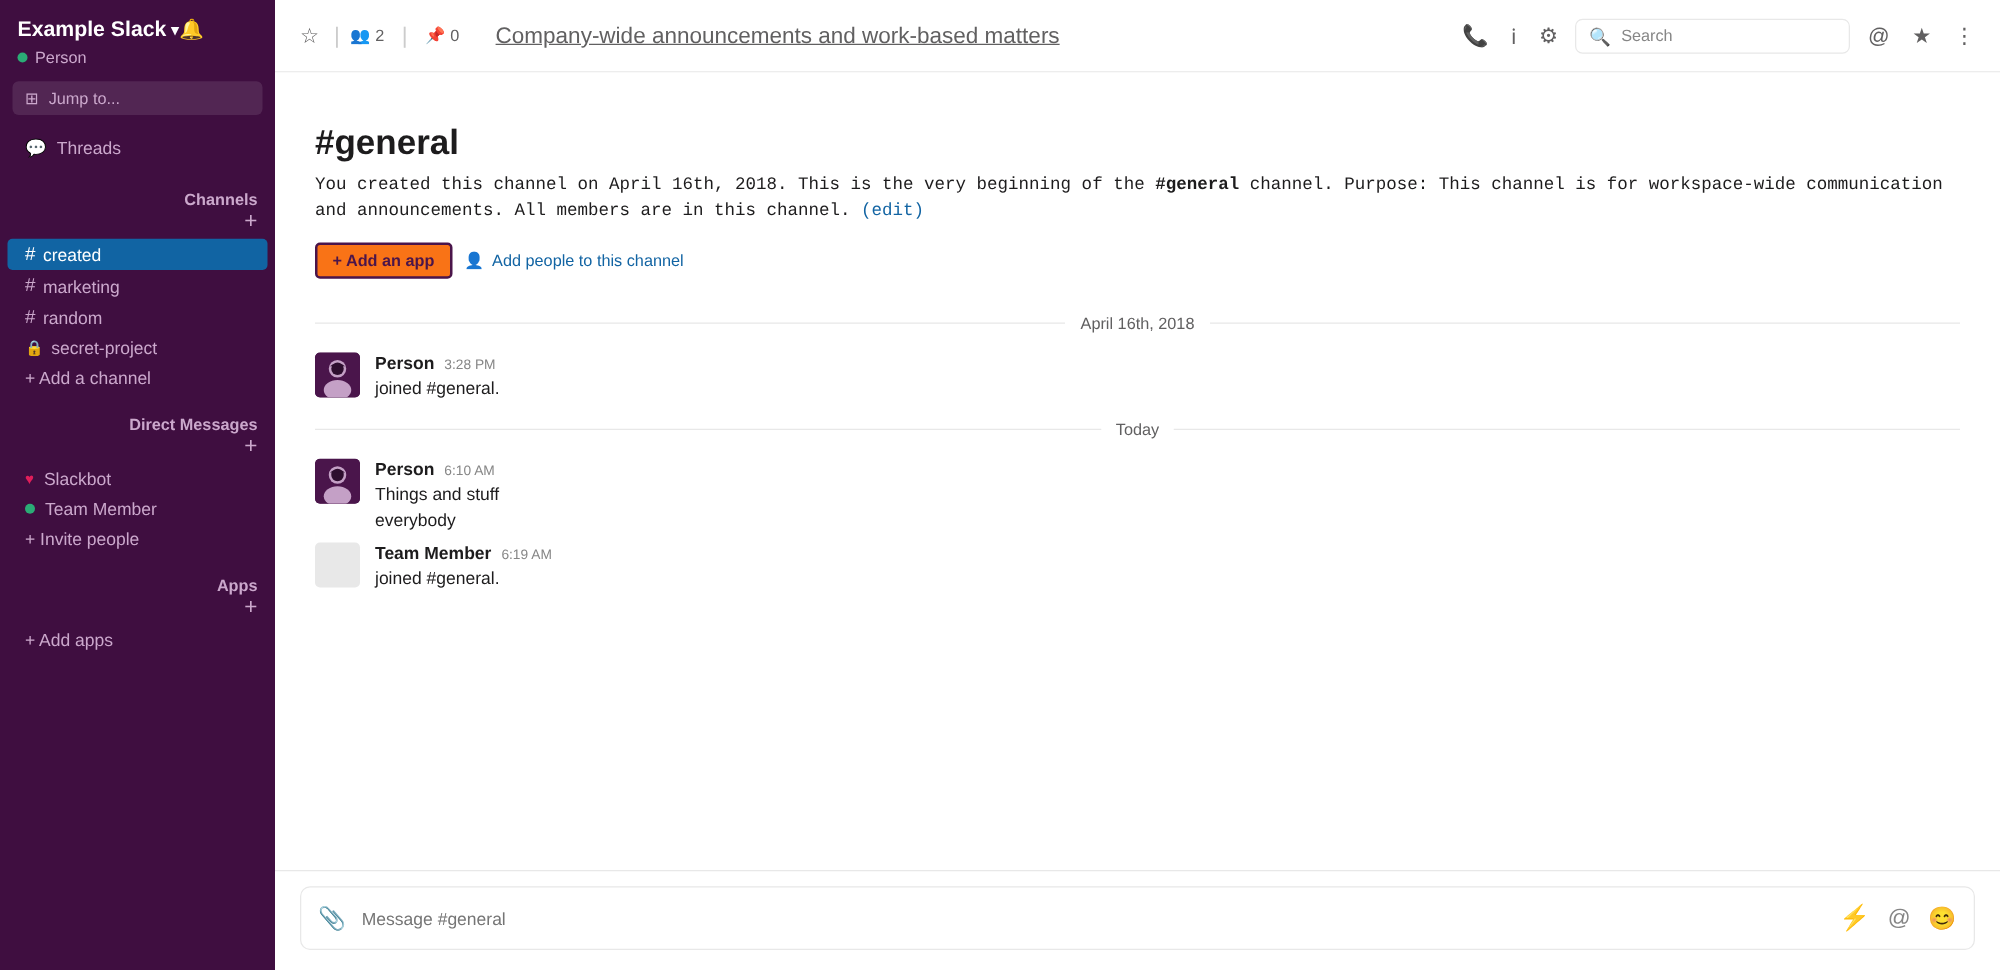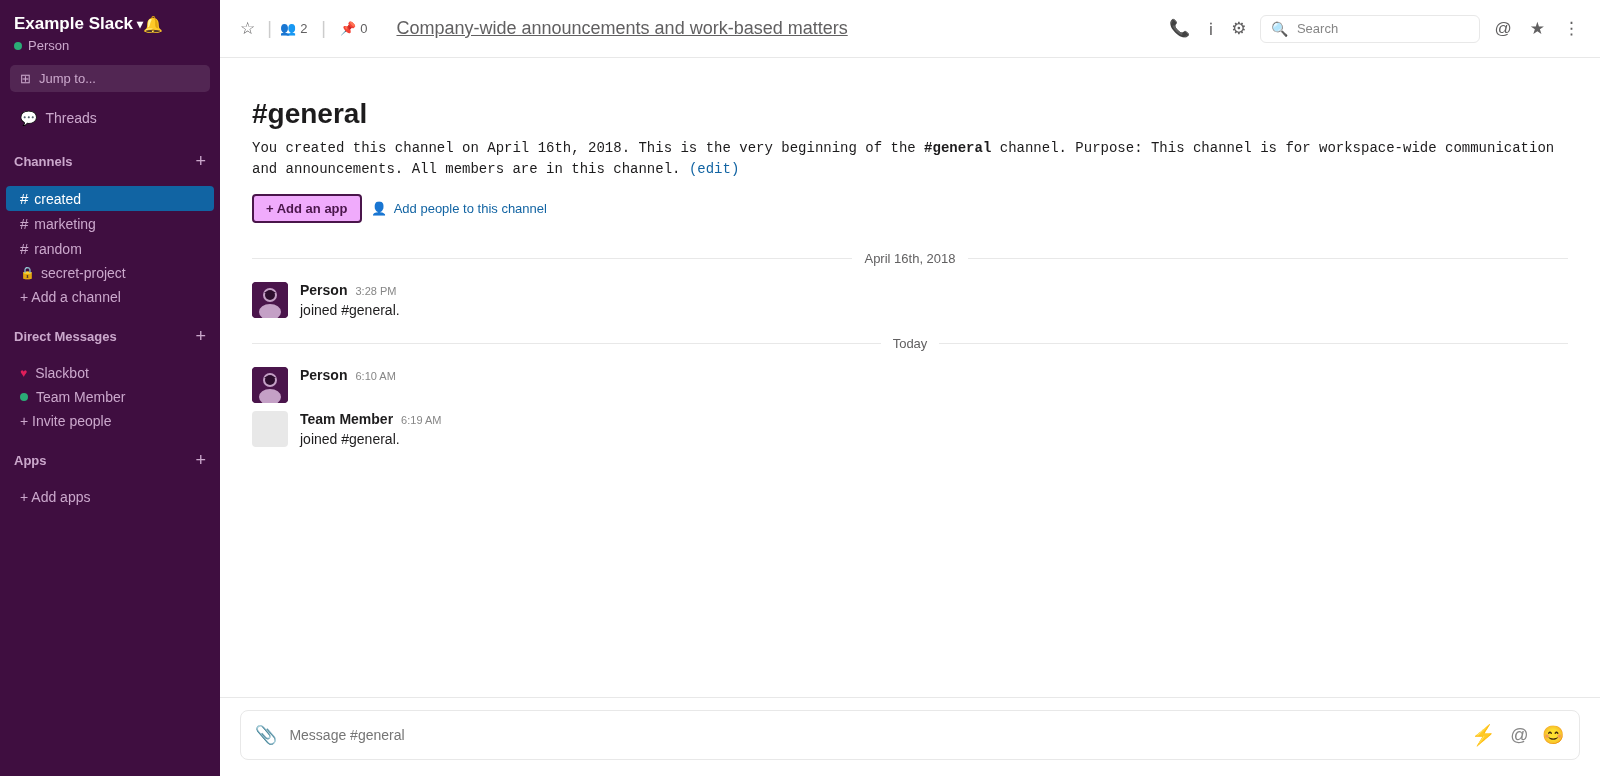--- a/index.html
+++ b/index.html
@@ -56,24 +56,25 @@
       align-items: center;
       gap: 8px;
       cursor: pointer;
       color: #cba8cc;
       font-size: 13px;
     }
     .sidebar-section-label {
       font-size: 13px;
       font-weight: 700;
       color: #cba8cc;
-      padding: 8px 14px 16px 14px;
-      display: flex;
-      align-items: center;
+      padding: 8px 14px 6px 14px;
+      display: flex;
+      align-items: flex-end;
       justify-content: space-between;
+      flex-direction: column;
     }
     .sidebar-section-label .plus-btn {
       background: none; border: none; color: #cba8cc; font-size: 18px; cursor: pointer; line-height: 1;
     }
     .sidebar-item {
       padding: 4px 14px;
       font-size: 14px;
       color: #cba8cc;
       cursor: pointer;
       display: flex;
@@ -204,21 +205,21 @@
       display: flex;
       gap: 10px;
       align-items: center;
     }
     #add-app-btn {
       border: 2px solid #4a154b;
       border-radius: 4px;
       padding: 5px 12px;
       font-size: 13px;
       color: #4a154b;
-      background: #f0abfc;
+      background: #f97316;
       cursor: pointer;
       display: flex;
       align-items: center;
       gap: 4px;
       font-weight: 600;
     }
     #add-people-btn {
       background: none;
       border: none;
       color: #1264a3;
@@ -487,20 +488,21 @@
           <ellipse cx="18" cy="30" rx="11" ry="8" fill="#c4a0c6"></ellipse>
           <circle cx="18" cy="13" r="5" fill="#2d0e2e"></circle>
           <path d="M12 11 Q15 8 18 11 Q21 8 24 11" fill="#2d0e2e" stroke="none"></path>
         </svg>
       </div>
       <div class="message-content">
         <div class="message-header">
           <span class="message-author">Person</span>
           <span class="message-time">6:10 AM</span>
         </div>
+        <div class="message-text">Things and stuff<br>everybody</div>
       </div>
     </div>
 
     <div class="message-row">
       <div class="avatar avatar-team">
         <div class="avatar-team-top">
           <div style="flex:1;background:#e01e5a;"></div>
           <div style="flex:1;background:#ecb22e;"></div>
         </div>
         <div style="height:2px;background:#fff;"></div>

